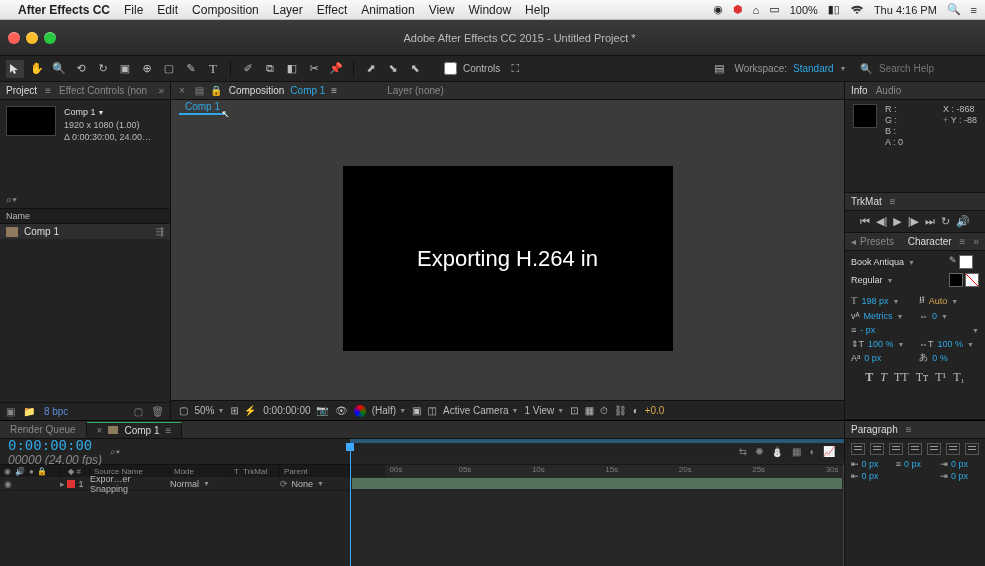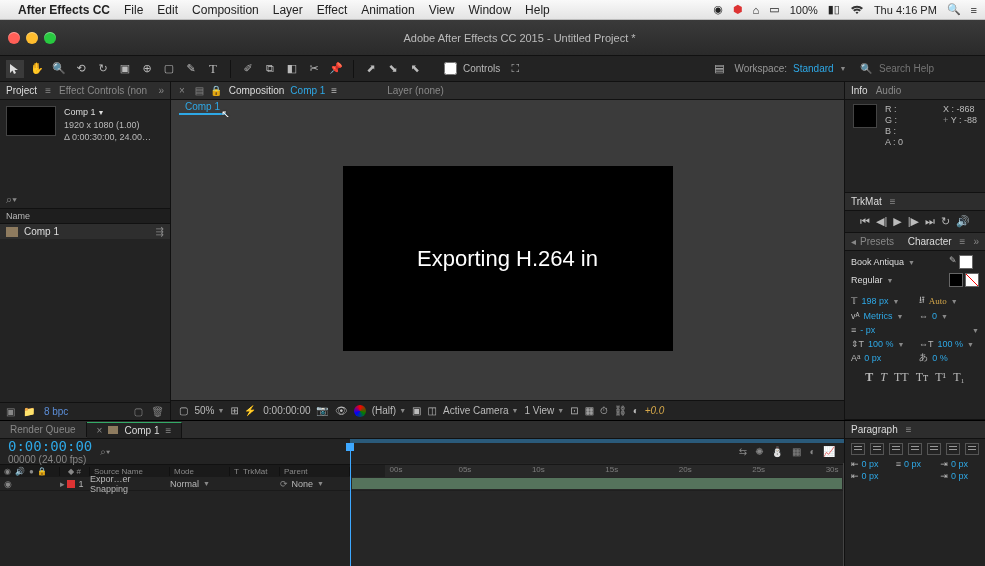--- a/index.html
+++ b/index.html
@@ -68,55 +68,55 @@
 .comp-tab-row .mini-tab { display: inline-block; color: #2ea8e6; font-size: 10px; padding: 1px 6px; border-bottom: 2px solid #2ea8e6; }
 .comp-tab-row .cursor { position: absolute; left: 50px; top: 8px; font-size: 11px; color: #fff; text-shadow: 0 0 2px #000; }
 .viewer-stage { flex: 1; display: flex; align-items: center; justify-content: center; background: #3b3b3b; position: relative; overflow: hidden; }
 .viewer-canvas { width: 330px; height: 185px; background: #000; display: flex; align-items: center; justify-content: center; }
 .viewer-canvas .text-line { color: #fff; font-family: "Book Antiqua", Georgia, serif; font-size: 22px; text-align: center; line-height: 26px; }
 
 .viewer-footer { height: 20px; background: #232323; border-top: 1px solid #111; display: flex; align-items: center; padding: 0 8px; gap: 6px; color: #bbb; font-size: 10px; }
 .viewer-footer .vf-item { display: inline-flex; align-items: center; gap: 3px; cursor: pointer; }
 .viewer-footer .dd { font-size: 7px; color: #888; }
 .viewer-footer .dot-ico { width: 12px; height: 12px; border-radius: 50%; }
-.viewer-footer .exposure { color: #d6a84a; font-style: italic; }
+.viewer-footer .exposure { color: #d6a84a; }
 
 
 .right-stack { width: 140px; display: flex; flex-direction: column; background: #232323; }
 .right-stack .panel { border-bottom: 1px solid #111; }
 .info-body { padding: 4px 8px; display: flex; }
 .info-body .swatch { width: 24px; height: 24px; background: #000; border: 1px solid #444; margin-right: 8px; }
 .info-body .rgba { color: #bbb; font-size: 9px; line-height: 11px; }
 .info-body .xy { margin-left: auto; color: #bbb; font-size: 9px; text-align: left; line-height: 11px; }
 .preview-body { display: flex; justify-content: center; gap: 6px; padding: 4px 0; }
 .preview-body .pbtn { color: #bbb; font-size: 11px; cursor: pointer; }
 .char-body { padding: 4px 6px; display: grid; grid-template-columns: 1fr auto; gap: 4px; align-items: center; font-size: 9px; }
 .char-body .dropdown { display: flex; align-items: center; gap: 4px; color: #ddd; cursor: pointer; }
 .char-body .dropdown .dd { color: #888; font-size: 7px; }
 .char-body .swatches { display: flex; gap: 2px; }
 .char-body .sw { width: 14px; height: 14px; border: 1px solid #666; }
 .char-body .eyedrop { color: #bbb; }
 .char-row { display: flex; align-items: center; gap: 4px; }
 .char-row .val { color: #2ea8e6; }
-.char-row .orange { color: #d6a84a; font-family: Liberation Serif, serif; }
+.char-row .orange { color: #d6a84a; }
 .char-row .dd { font-size: 7px; color: #888; }
 .char-grid { display: grid; grid-template-columns: 1fr 1fr; gap: 2px 8px; padding: 2px 6px; font-size: 9px; }
 .char-styles { display: flex; justify-content: center; gap: 7px; padding: 4px 0; }
 .char-styles .sbtn { font-family: Georgia, serif; font-size: 12px; color: #bbb; cursor: pointer; }
 
 
 .timeline-area { display: flex; height: 180px; border-top: 1px solid #000; }
 .timeline-panel { flex: 1; display: flex; flex-direction: column; background: #232323; min-width: 0; border-right: 1px solid #111; }
 .tl-tabs { height: 18px; background: #2d2d2d; border-bottom: 1px solid #111; display: flex; align-items: center; font-size: 10px; }
 .tl-tabs .tl-tab { padding: 2px 10px; color: #888; border-right: 1px solid #111; cursor: pointer; display: inline-flex; align-items: center; gap: 6px; }
 .tl-tabs .tl-tab.active { background: #232323; color: #ddd; border-top: 1px solid #3a6; }
 .tl-tabs .tl-tab .ico { width: 10px; height: 8px; background: #8e7b5f; }
 .tl-time-row { height: 26px; display: flex; align-items: center; padding: 0 8px; gap: 8px; border-bottom: 1px solid #111; }
 .tl-time-row .timecode { color: #2ea8e6; font-size: 14px; font-family: monospace; }
-.tl-time-row .sub { color: #888; font-size: 10px; }
+.tl-time-row .sub { color: #888; font-size: 12px; font-style: italic; }
 .tl-time-row .tl-icons { margin-left: auto; display: flex; gap: 8px; color: #888; }
 .tl-header-row { height: 12px; background: #1a1a1a; display: flex; align-items: center; font-size: 8px; color: #888; }
 .tl-header-row > div { padding: 0 4px; border-right: 1px solid #111; }
 .col-toggles { width: 60px; display: flex; gap: 4px; padding-left: 4px !important; }
 .col-idx { width: 30px; text-align: center; }
 .col-name { width: 80px; }
 .col-mode { width: 60px; }
 .col-trk { width: 50px; display: flex; gap: 4px; }
 .col-parent { width: 70px; }
 .tl-ruler { flex: 1; position: relative; background: #252525; }

